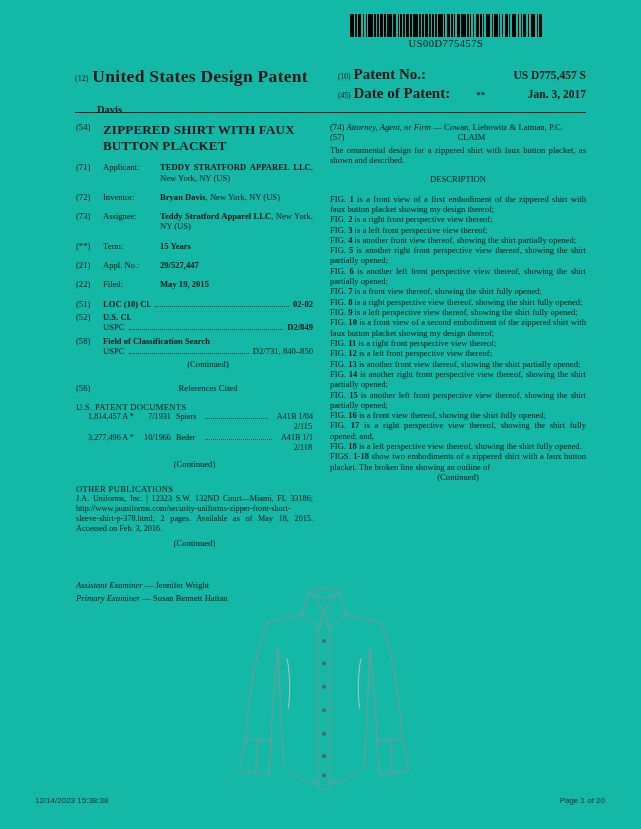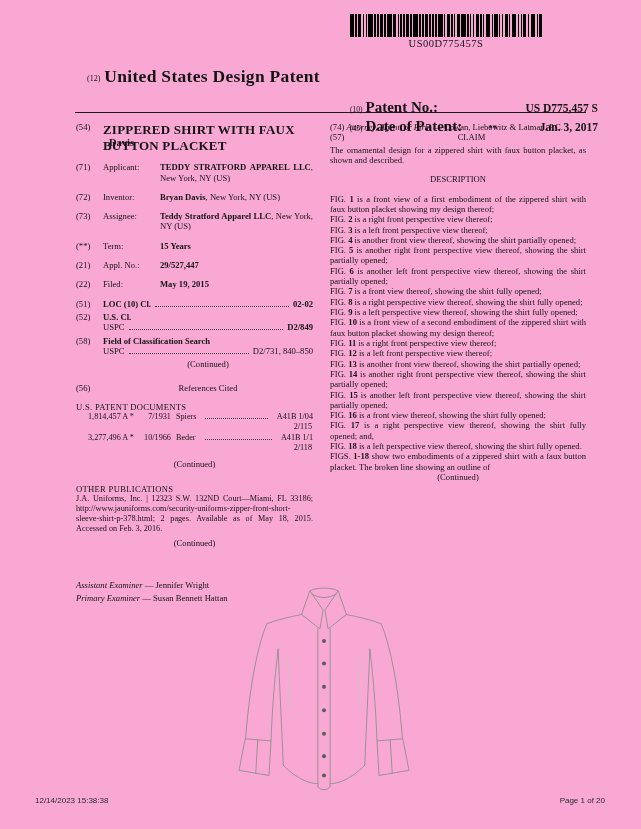--- a/index.html
+++ b/index.html
@@ -1,33 +1,33 @@
 <!DOCTYPE html>
 <html><head>
 <meta charset="utf-8">
 <style>
   html,body{margin:0;padding:0;background:#e8e8e8;}
   .page{
-    position:relative; width:641px; height:829px; background:#f9a8d4;
+    position:relative; width:641px; height:829px; background:#14b8a6;
     margin:0 auto; overflow:hidden; color:#141414;
     font-family:"Liberation Serif", serif;
   }
   
   .barcode-block{position:absolute; top:14px; left:328px; width:236px; text-align:center;}
   .barcode{display:flex; justify-content:center; align-items:stretch; gap:1.3px; height:23px;}
   .barcode div{background:#000;}
   .barcode-text{font-size:10.5px; margin-top:1px; letter-spacing:.5px;}
   
-  .header{position:absolute; top:66px; left:87px; width:511px;}
+  .header{position:absolute; top:66px; left:75px; width:511px;}
   .header-row{display:flex; justify-content:space-between; align-items:flex-start;}
   .h-left{display:flex; align-items:flex-start;}
   .kind-code{font-size:8px; margin:8px 4px 0 0;}
   .h-title{font-size:17.5px; font-weight:bold; letter-spacing:.3px; white-space:nowrap;}
   .h-surname{font-weight:bold; font-size:10.5px; margin:0 0 0 22px;}
-  .h-right{width:248px; font-size:10px;margin-top:33px;}
+  .h-right{width:248px; font-size:10px;}
   .h-right .line{display:flex; align-items:baseline; margin-bottom:2px;}
   .h-right .sc{font-size:7.5px; margin-right:3px;}
   .h-right .lbl{font-weight:bold; font-size:15px;}
   .h-right .val{font-weight:bold; font-size:11.5px; margin-left:auto; white-space:nowrap;}
   .h-right .stars{font-size:9px; font-weight:bold; margin-left:26px;}
   .rule{position:absolute; top:112px; left:75px; width:511px; border-top:1.6px solid #1a1a1a;}
   
   .columns{position:absolute; top:122px; left:76px; width:510px; display:flex; gap:17px;
            font-size:8.6px; line-height:1.2;}
   .col-l{width:237px;}

